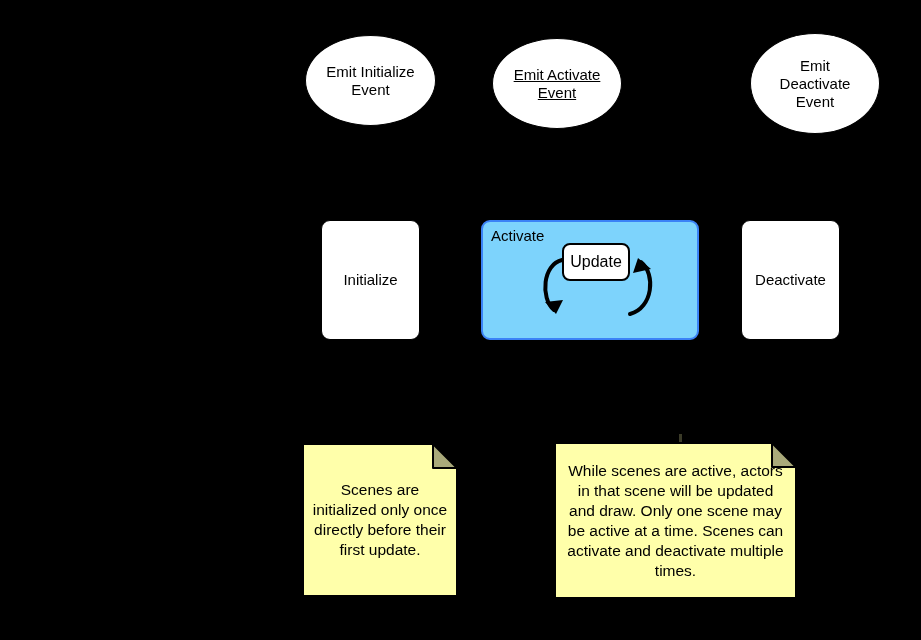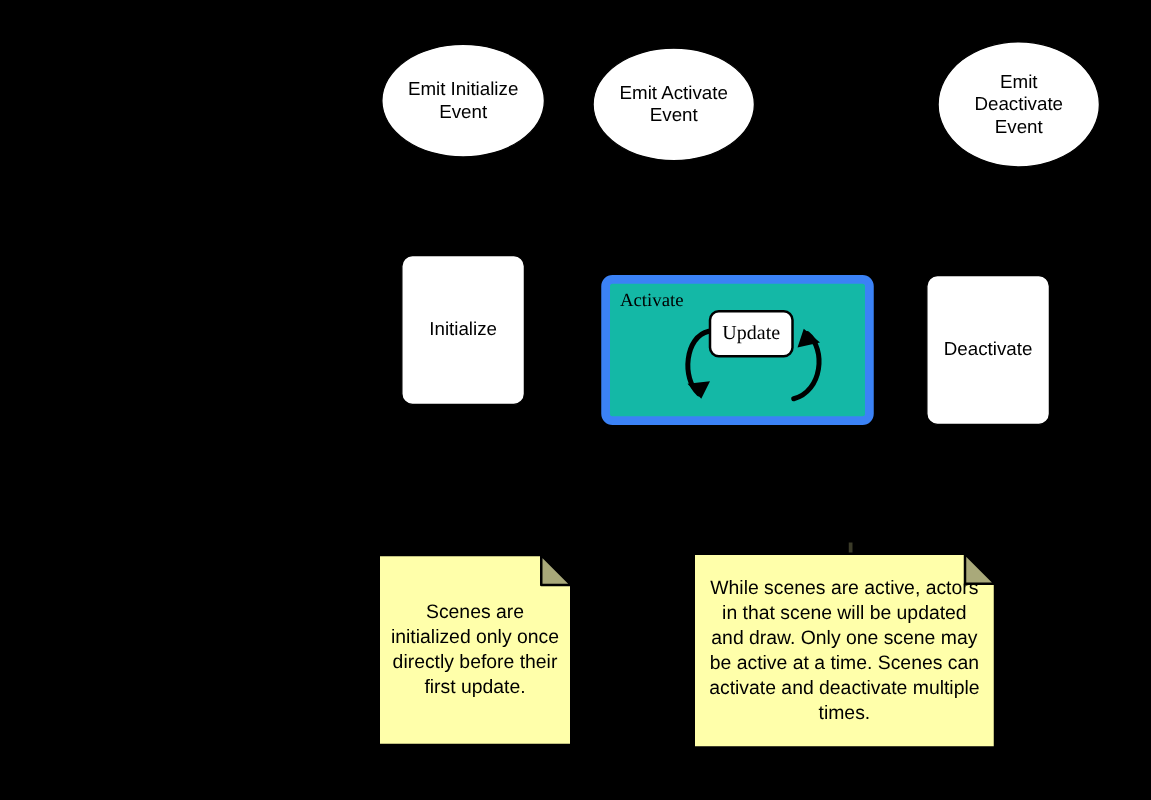--- a/index.html
+++ b/index.html
@@ -48,25 +48,24 @@
   .rect {
     background: #ffffff;
     border: 1px solid #000000;
     border-radius: 9px;
     font-size: 15px;
     line-height: 18px;
   }
 
   
   .composite {
-    background: #14b8a6;
-    border: 7px solid #3b82f6;
+    background: #7dd3fc;
+    border: 2px solid #3b82f6;
     border-radius: 9px;
     display: block;
-    font-family: Liberation Serif, serif;
   }
   .composite-label {
     position: absolute;
     left: 8px;
     top: 5px;
     font-size: 15px;
     line-height: 18px;
     color: #000000;
   }
   .inner-rect {
@@ -119,33 +118,33 @@
 </head>
 <body>
 
 <div id="canvas">
 
   <div class="node ellipse" style="left:305px; top:35px; width:131px; height:91px;">
     <span class="txt">Emit Initialize
 Event</span>
   </div>
 
-  <div class="node ellipse" style="left:474px; top:38px; width:130px; height:91px;">
+  <div class="node ellipse" style="left:492px; top:38px; width:130px; height:91px;text-decoration:underline;">
     <span class="txt">Emit Activate
 Event</span>
   </div>
 
   <div class="node ellipse" style="left:750px; top:33px; width:130px; height:101px;">
     <span class="txt">Emit
 Deactivate
 Event</span>
   </div>
 
 
-  <div class="node rect" style="left:321px; top:204px; width:99px; height:120px;">
+  <div class="node rect" style="left:321px; top:220px; width:99px; height:120px;">
     <span class="txt">Initialize</span>
   </div>
 
   <div class="node composite" style="left:481px; top:220px; width:218px; height:120px;">
     <span class="composite-label">Activate</span>
 
     <svg class="loop-svg" width="218" height="120">
 
       <path d="M 79 38 C 60 42, 57 76, 71 88" fill="none" stroke="#000000" stroke-width="4" stroke-linecap="round"></path>
       <polygon points="73,92 62,80 80,78" fill="#000000"></polygon>

